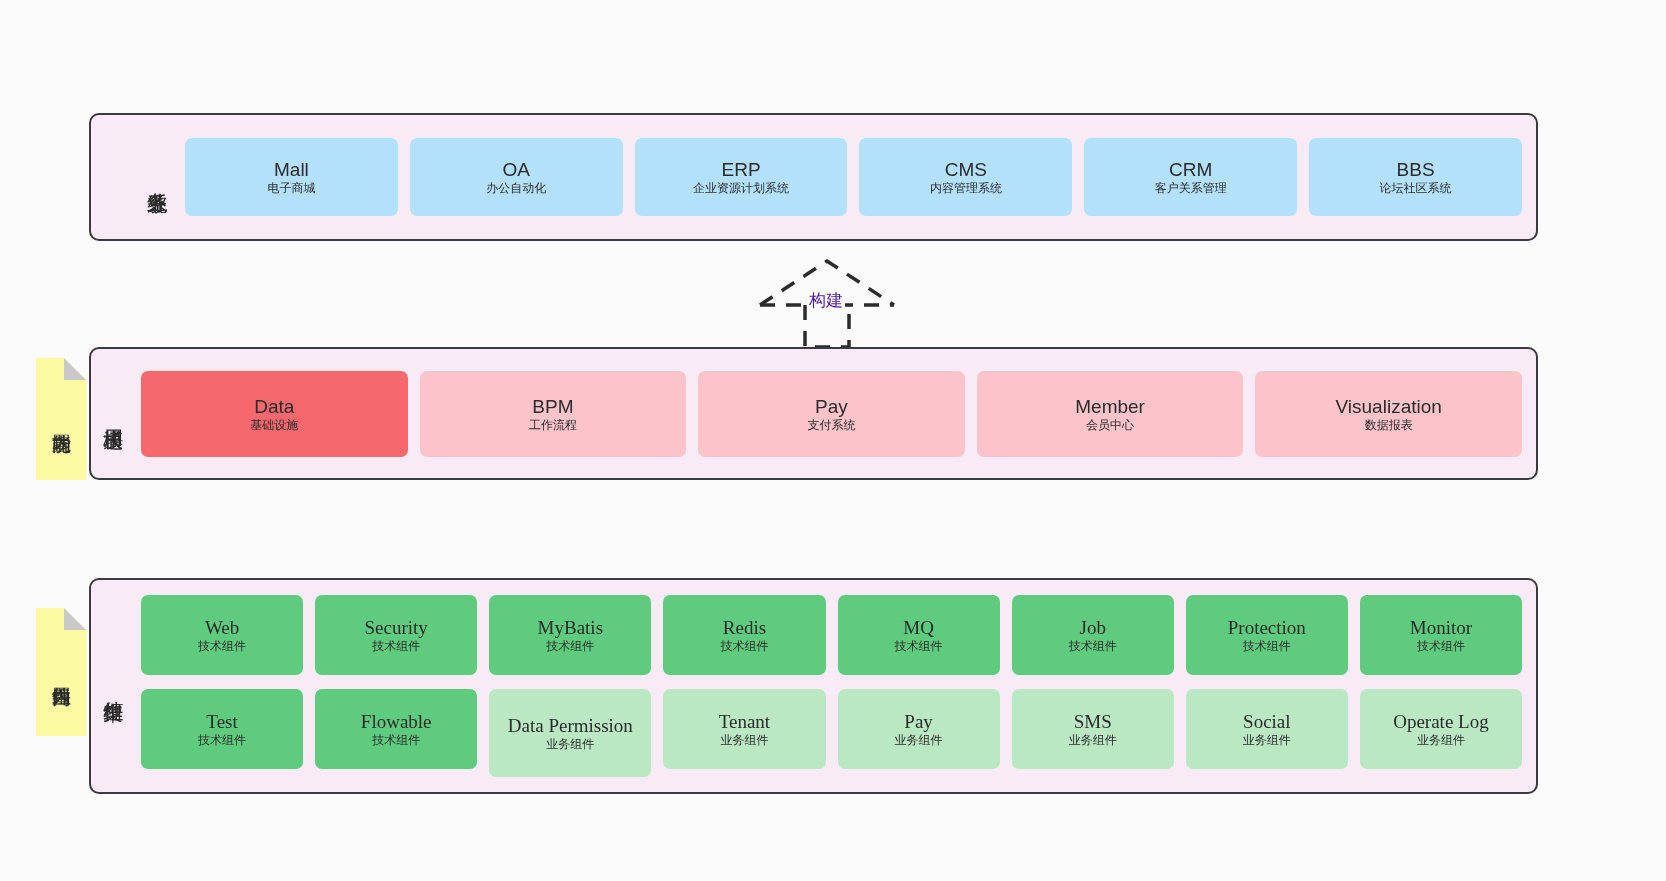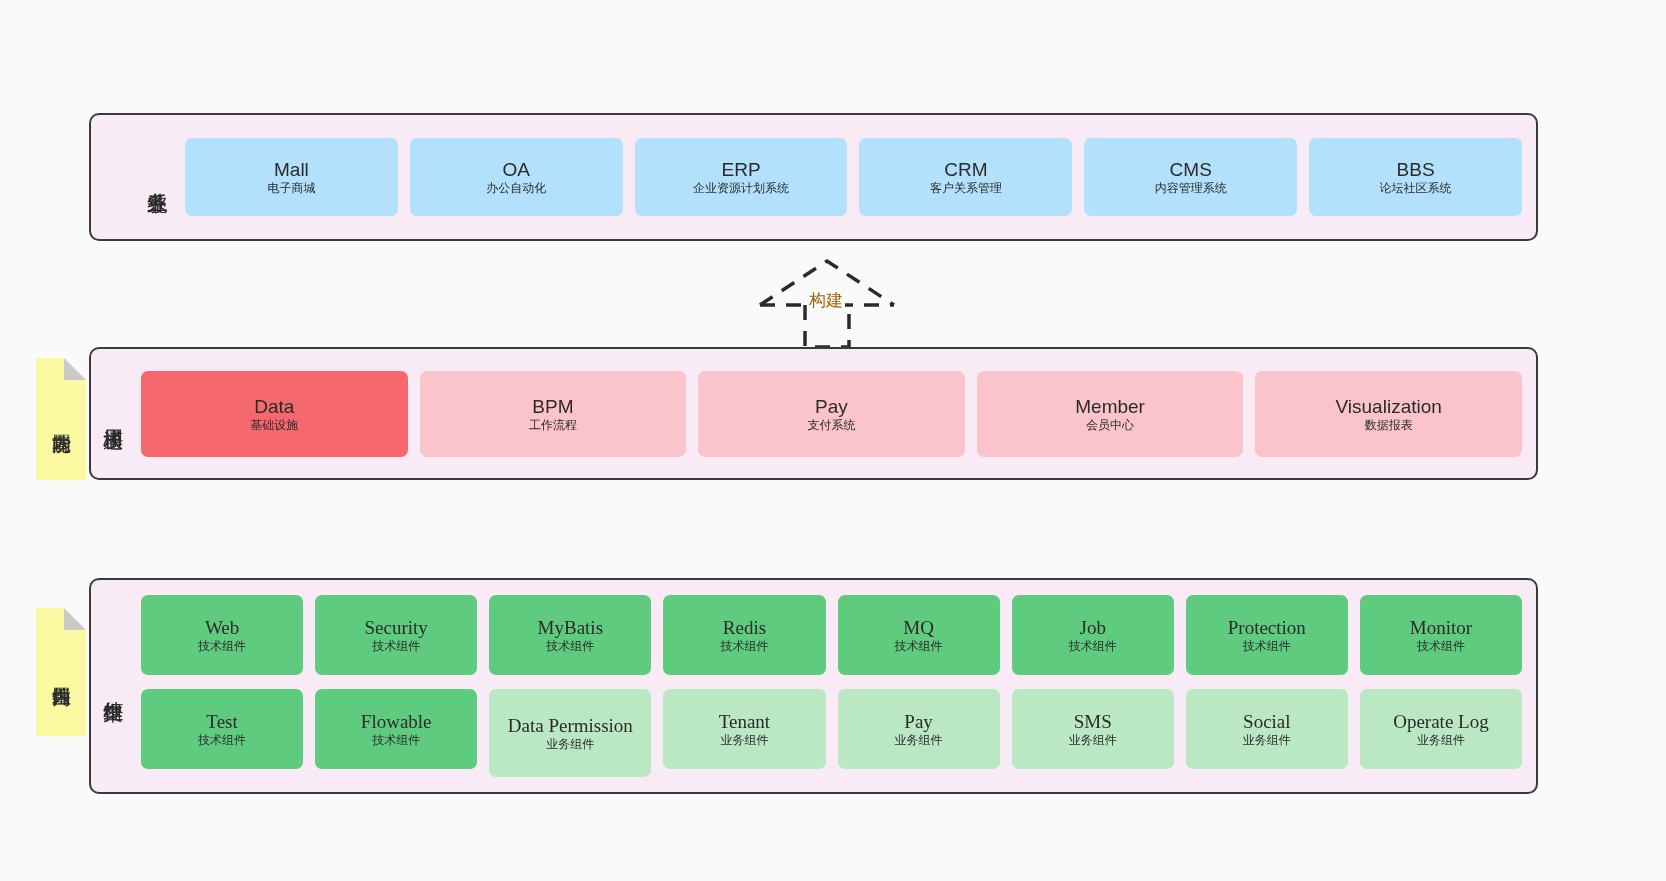--- a/index.html
+++ b/index.html
@@ -100,21 +100,21 @@
     color:#2b2b2b;
     clip-path:polygon(0 0, calc(100% - 22px) 0, 100% 22px, 100% 100%, 0 100%);
   }
 
   
   .arrow{position:absolute;}
   .arrow svg{display:block;overflow:visible;}
   .arrow-label{
     position:absolute;
     font-size:17px;
-    color:#a16207;
+    color:#4c1d95;
     background:#fafafa;
     padding:0 2px;
     white-space:nowrap;
   }
 </style>
 </head>
 <body>
 
 <div class="canvas">
 
@@ -127,26 +127,26 @@
       </div>
       <div class="node biz-node">
         <span class="en">OA</span>
         <span class="cn">办公自动化</span>
       </div>
       <div class="node biz-node">
         <span class="en">ERP</span>
         <span class="cn">企业资源计划系统</span>
       </div>
       <div class="node biz-node">
+        <span class="en">CMS</span>
+        <span class="cn">内容管理系统</span>
+      </div>
+      <div class="node biz-node">
         <span class="en">CRM</span>
         <span class="cn">客户关系管理</span>
-      </div>
-      <div class="node biz-node">
-        <span class="en">CMS</span>
-        <span class="cn">内容管理系统</span>
       </div>
       <div class="node biz-node">
         <span class="en">BBS</span>
         <span class="cn">论坛社区系统</span>
       </div>
     </div>
   </div>
 
   <div class="arrow" style="left:757px;top:258px;width:140px;height:92px;">
     <svg width="140" height="92" viewBox="0 0 140 92">

